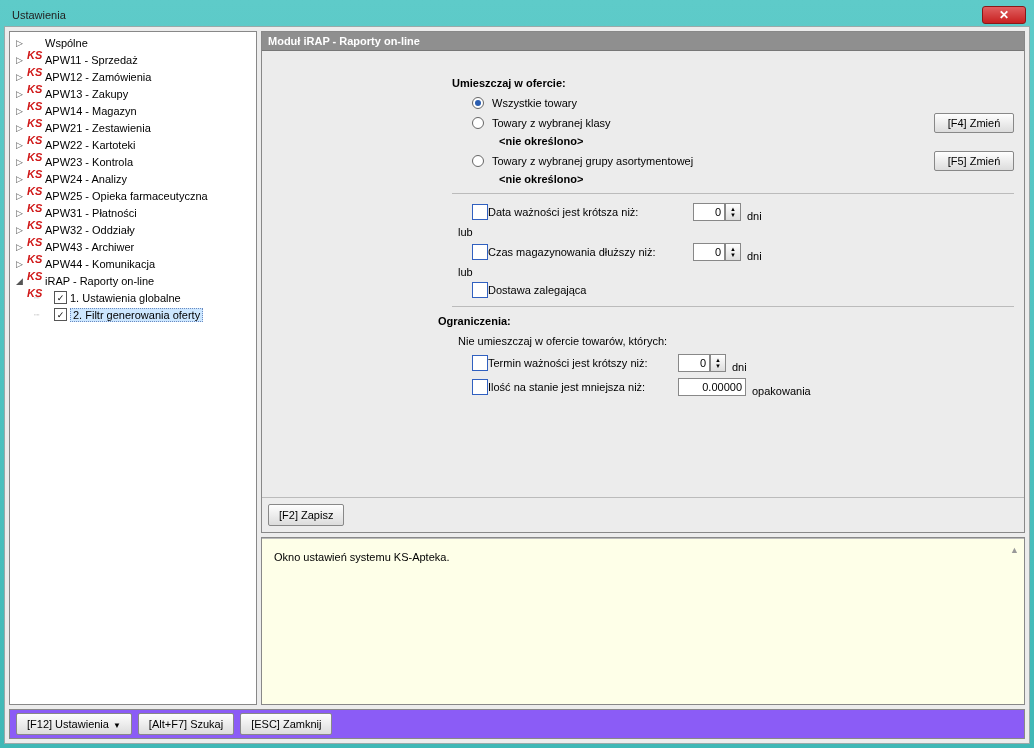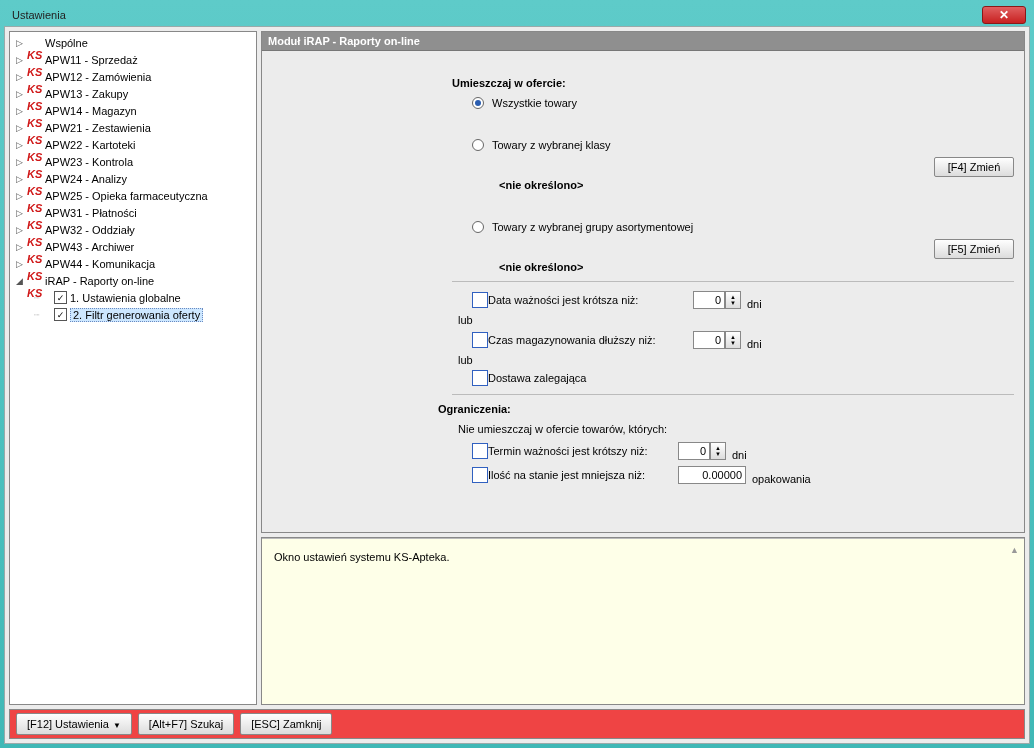--- a/index.html
+++ b/index.html
@@ -23,39 +23,39 @@
 .right-col{flex:1;display:flex;flex-direction:column;gap:4px;overflow:hidden;}
 .pane{background:#ececec;border:1px solid #888;display:flex;flex-direction:column;}
 .pane.form{flex:1;overflow:hidden;}
 .pane-header{background:#8f8f8f;color:#fff;padding:3px 6px;font-weight:bold;border-bottom:1px solid #777;}
 .form-body{flex:1;padding:20px 10px 10px 190px;overflow:auto;position:relative;}
 .section-title{font-weight:bold;margin:6px 0 8px 0;}
 .radio-row{display:flex;align-items:center;margin:4px 0 4px 20px;gap:8px;}
 .radio{width:12px;height:12px;border:1px solid #666;border-radius:50%;background:#fff;display:inline-flex;align-items:center;justify-content:center;}
 .radio.checked::after{content:"";width:6px;height:6px;background:#2a5db0;border-radius:50%;}
 .sub-note{margin-left:47px;font-weight:bold;margin-bottom:4px;}
-.change-btn{width:80px;height:20px;background:linear-gradient(#fefefe,#dcdcdc);border:1px solid #888;border-radius:2px;cursor:pointer;font-size:11px;margin-left:auto;margin-top:44px;}
+.change-btn{width:80px;height:20px;background:linear-gradient(#fefefe,#dcdcdc);border:1px solid #888;border-radius:2px;cursor:pointer;font-size:11px;margin-left:auto;}
 .row-with-btn{display:flex;align-items:center;margin:4px 0 2px 20px;}
 .row-with-btn .rlabel{margin-left:8px;}
 .hr{height:1px;background:#bbb;margin:8px 0;}
 .chk-row{display:flex;align-items:center;margin:4px 0 4px 20px;}
 .chkbox{width:16px;height:16px;border:1px solid #3060c0;background:#fff;flex:none;}
 .chk-row .lbl{width:205px;}
 .numbox{width:32px;height:18px;border:1px solid #888;background:#fff;padding:1px 3px;text-align:right;}
 .numbox.wide{width:68px;}
 .spinner{width:16px;height:18px;border:1px solid #888;background:linear-gradient(#fff,#ddd);display:inline-flex;flex-direction:column;font-size:6px;align-items:center;justify-content:center;line-height:6px;}
 .unit{margin-left:6px;margin-top:8px;}
 .or-lbl{margin:2px 0 2px 6px;}
 .limit-text{margin:6px 0 6px 6px;}
 .form-footer{padding:6px;border-top:1px solid #bbb;}
 .btn{height:22px;padding:0 10px;background:linear-gradient(#fefefe,#dcdcdc);border:1px solid #888;border-radius:2px;cursor:pointer;font-size:11px;}
 .info-pane{height:168px;}
 .info-body{flex:1;background:#feffe8;border-top:1px solid #bbb;padding:12px;position:relative;overflow:auto;}
 .info-scroll{position:absolute;right:4px;top:6px;width:10px;font-size:9px;color:#999;}
-.bottom-bar{height:30px;border:1px solid #888;background:#ef4444;margin-top:4px;display:flex;align-items:center;padding:0 6px;gap:6px;}
+.bottom-bar{height:30px;border:1px solid #888;background:#8b5cf6;margin-top:4px;display:flex;align-items:center;padding:0 6px;gap:6px;}
 .bottom-bar .btn .caret{margin-left:4px;font-size:8px;}
 </style>
 </head>
 <body>
 
 <div class="window">
   <div class="titlebar">
     <span class="title">Ustawienia</span>
     <div class="close-btn">
         <span class="close-x">✕</span>
@@ -276,20 +276,23 @@
               <span class="spinner">▲<br>▼</span>
               <span class="unit">dni</span>
             </div>
             <div class="chk-row">
               <span class="chkbox"></span>
               <span class="lbl" style="width:190px">Ilość na stanie jest mniejsza niż:</span>
               <input class="numbox wide" value="0.00000" style="">
               <span class="unit">opakowania</span>
             </div>
           </div>
+          <div class="form-footer">
+            <button class="btn">[F2] Zapisz</button>
+          </div>
         </div>
 
         <div class="pane info-pane">
           <div class="info-body">
             <span>Okno ustawień systemu KS-Apteka.</span>
             <div class="info-scroll">▲</div>
           </div>
         </div>
       </div>
     </div>

